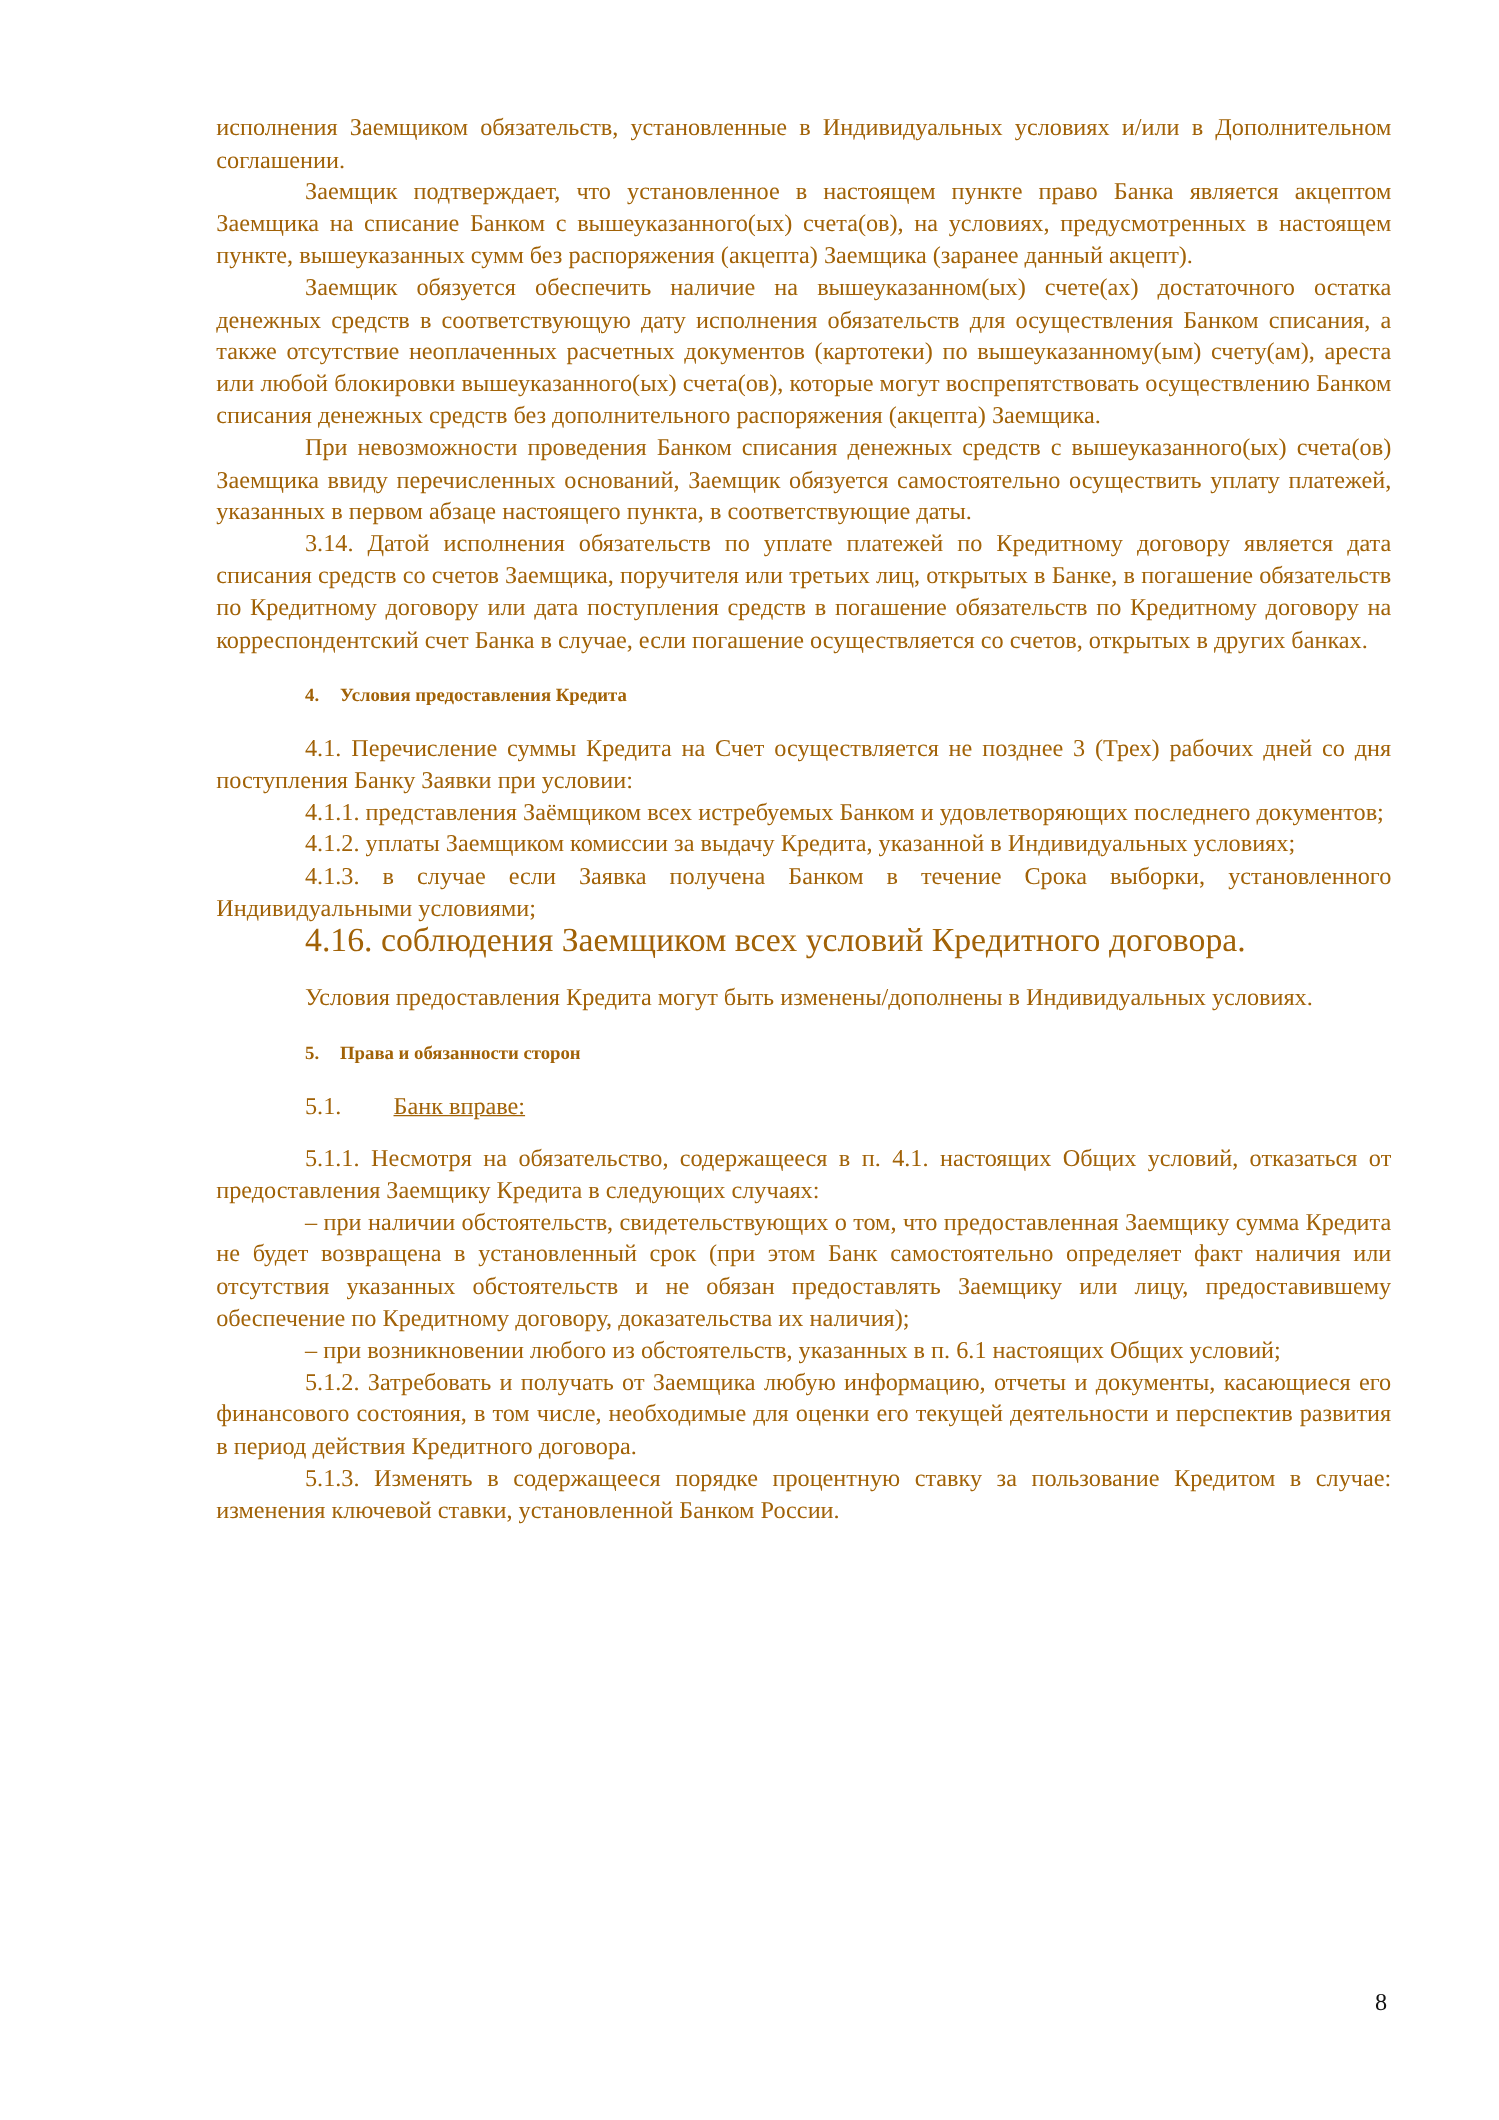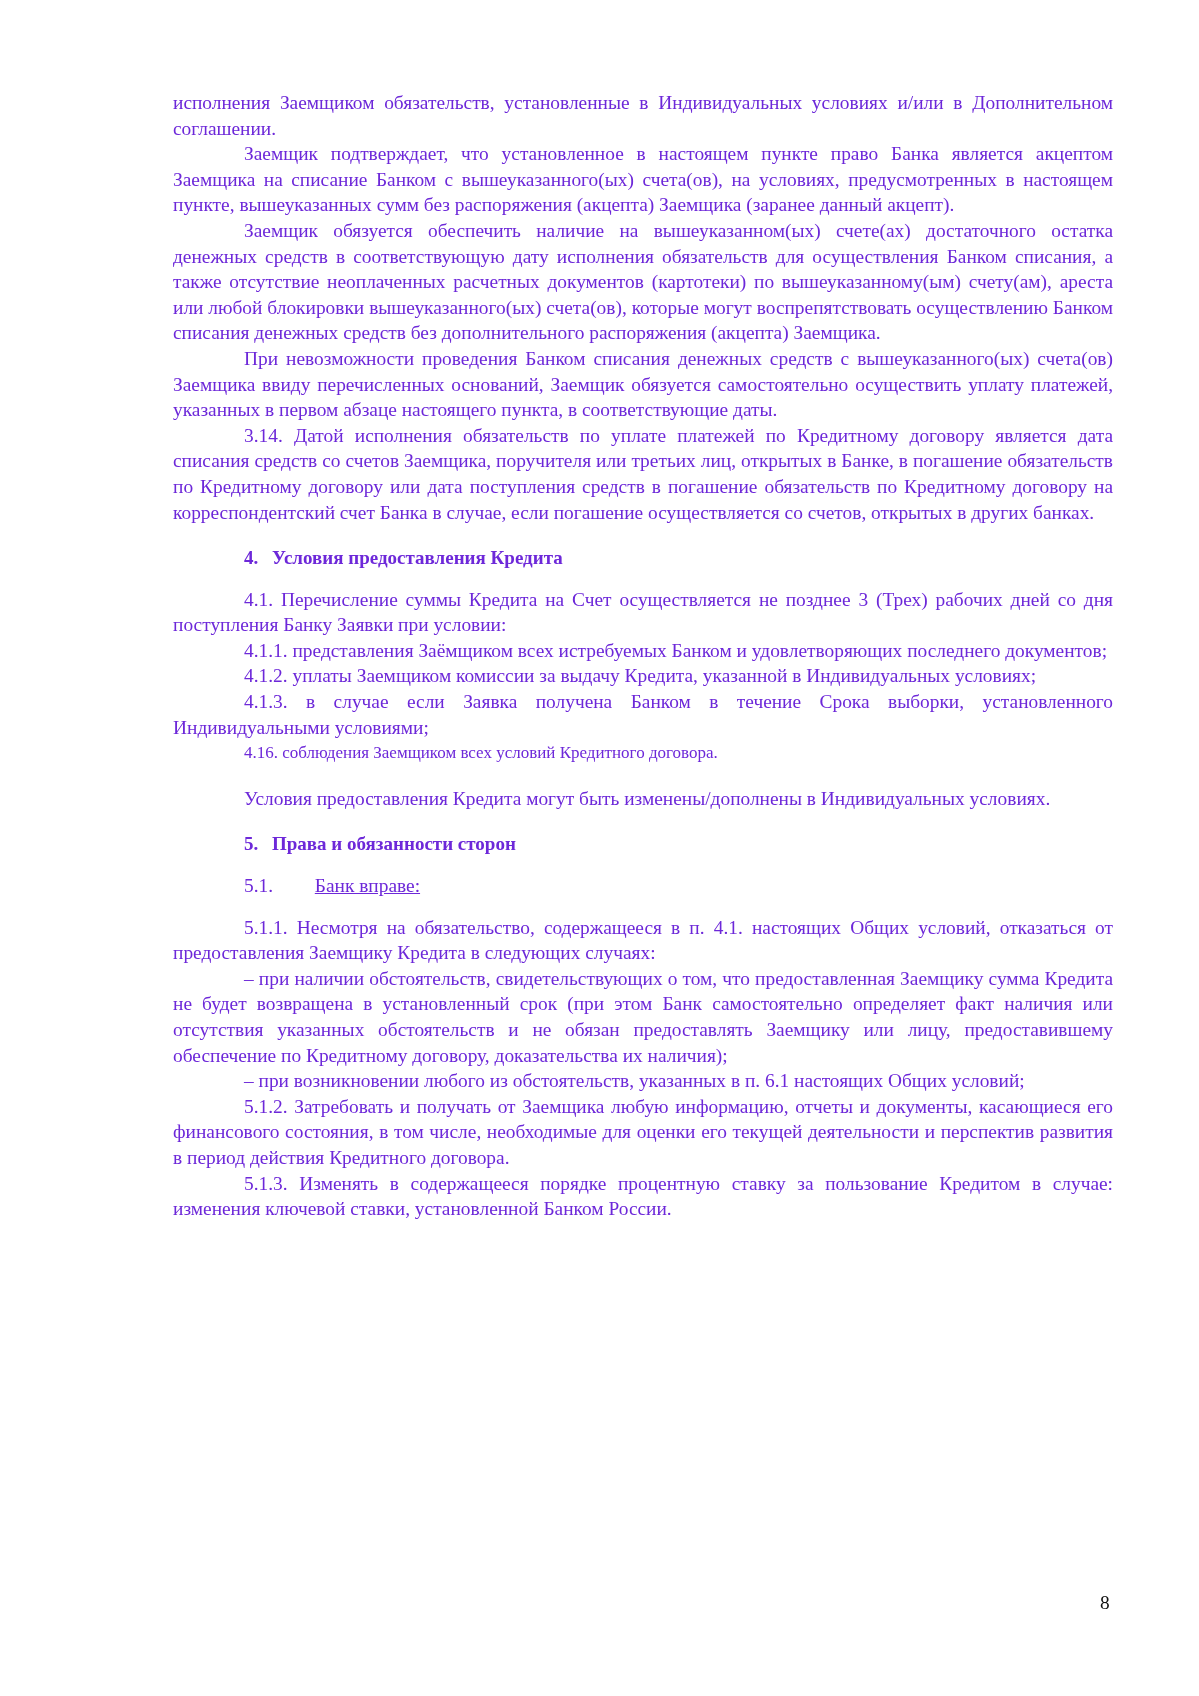--- a/index.html
+++ b/index.html
@@ -5,31 +5,31 @@
     html, body { margin: 0; padding: 0; background: #ffffff; }
     body { width: 1199px; height: 1696px; position: relative; overflow: hidden; }
     .page {
       position: absolute;
       left: 173px;
       top: 90px;
       width: 940px;
       font-family: "Liberation Serif", "DejaVu Serif", serif;
       font-size: 19.4px;
       line-height: 25.6px;
-      color: #6d28d9;
+      color: #a16207;
     }
     p { margin: 0; text-align: justify; text-align-last: left; }
     p.ind { text-indent: 71px; }
-    p.big { font-size: 17px; }
+    p.big { font-size: 27px; }
     .gap { height: 20px; }
     .gap-s { height: 16px; }
     h2 {
       margin: 0;
       padding-left: 71px;
-      font-size: 19px;
+      font-size: 15px;
       line-height: 25.6px;
       font-weight: bold;
     }
     h2 .num { display: inline-block; width: 28px; }
     .sub { padding-left: 71px; margin: 0; }
     .sub u { text-decoration: underline; margin-left: 32px; }
     .pagenum {
       position: absolute;
       left: 1100px;
       top: 1592px;

